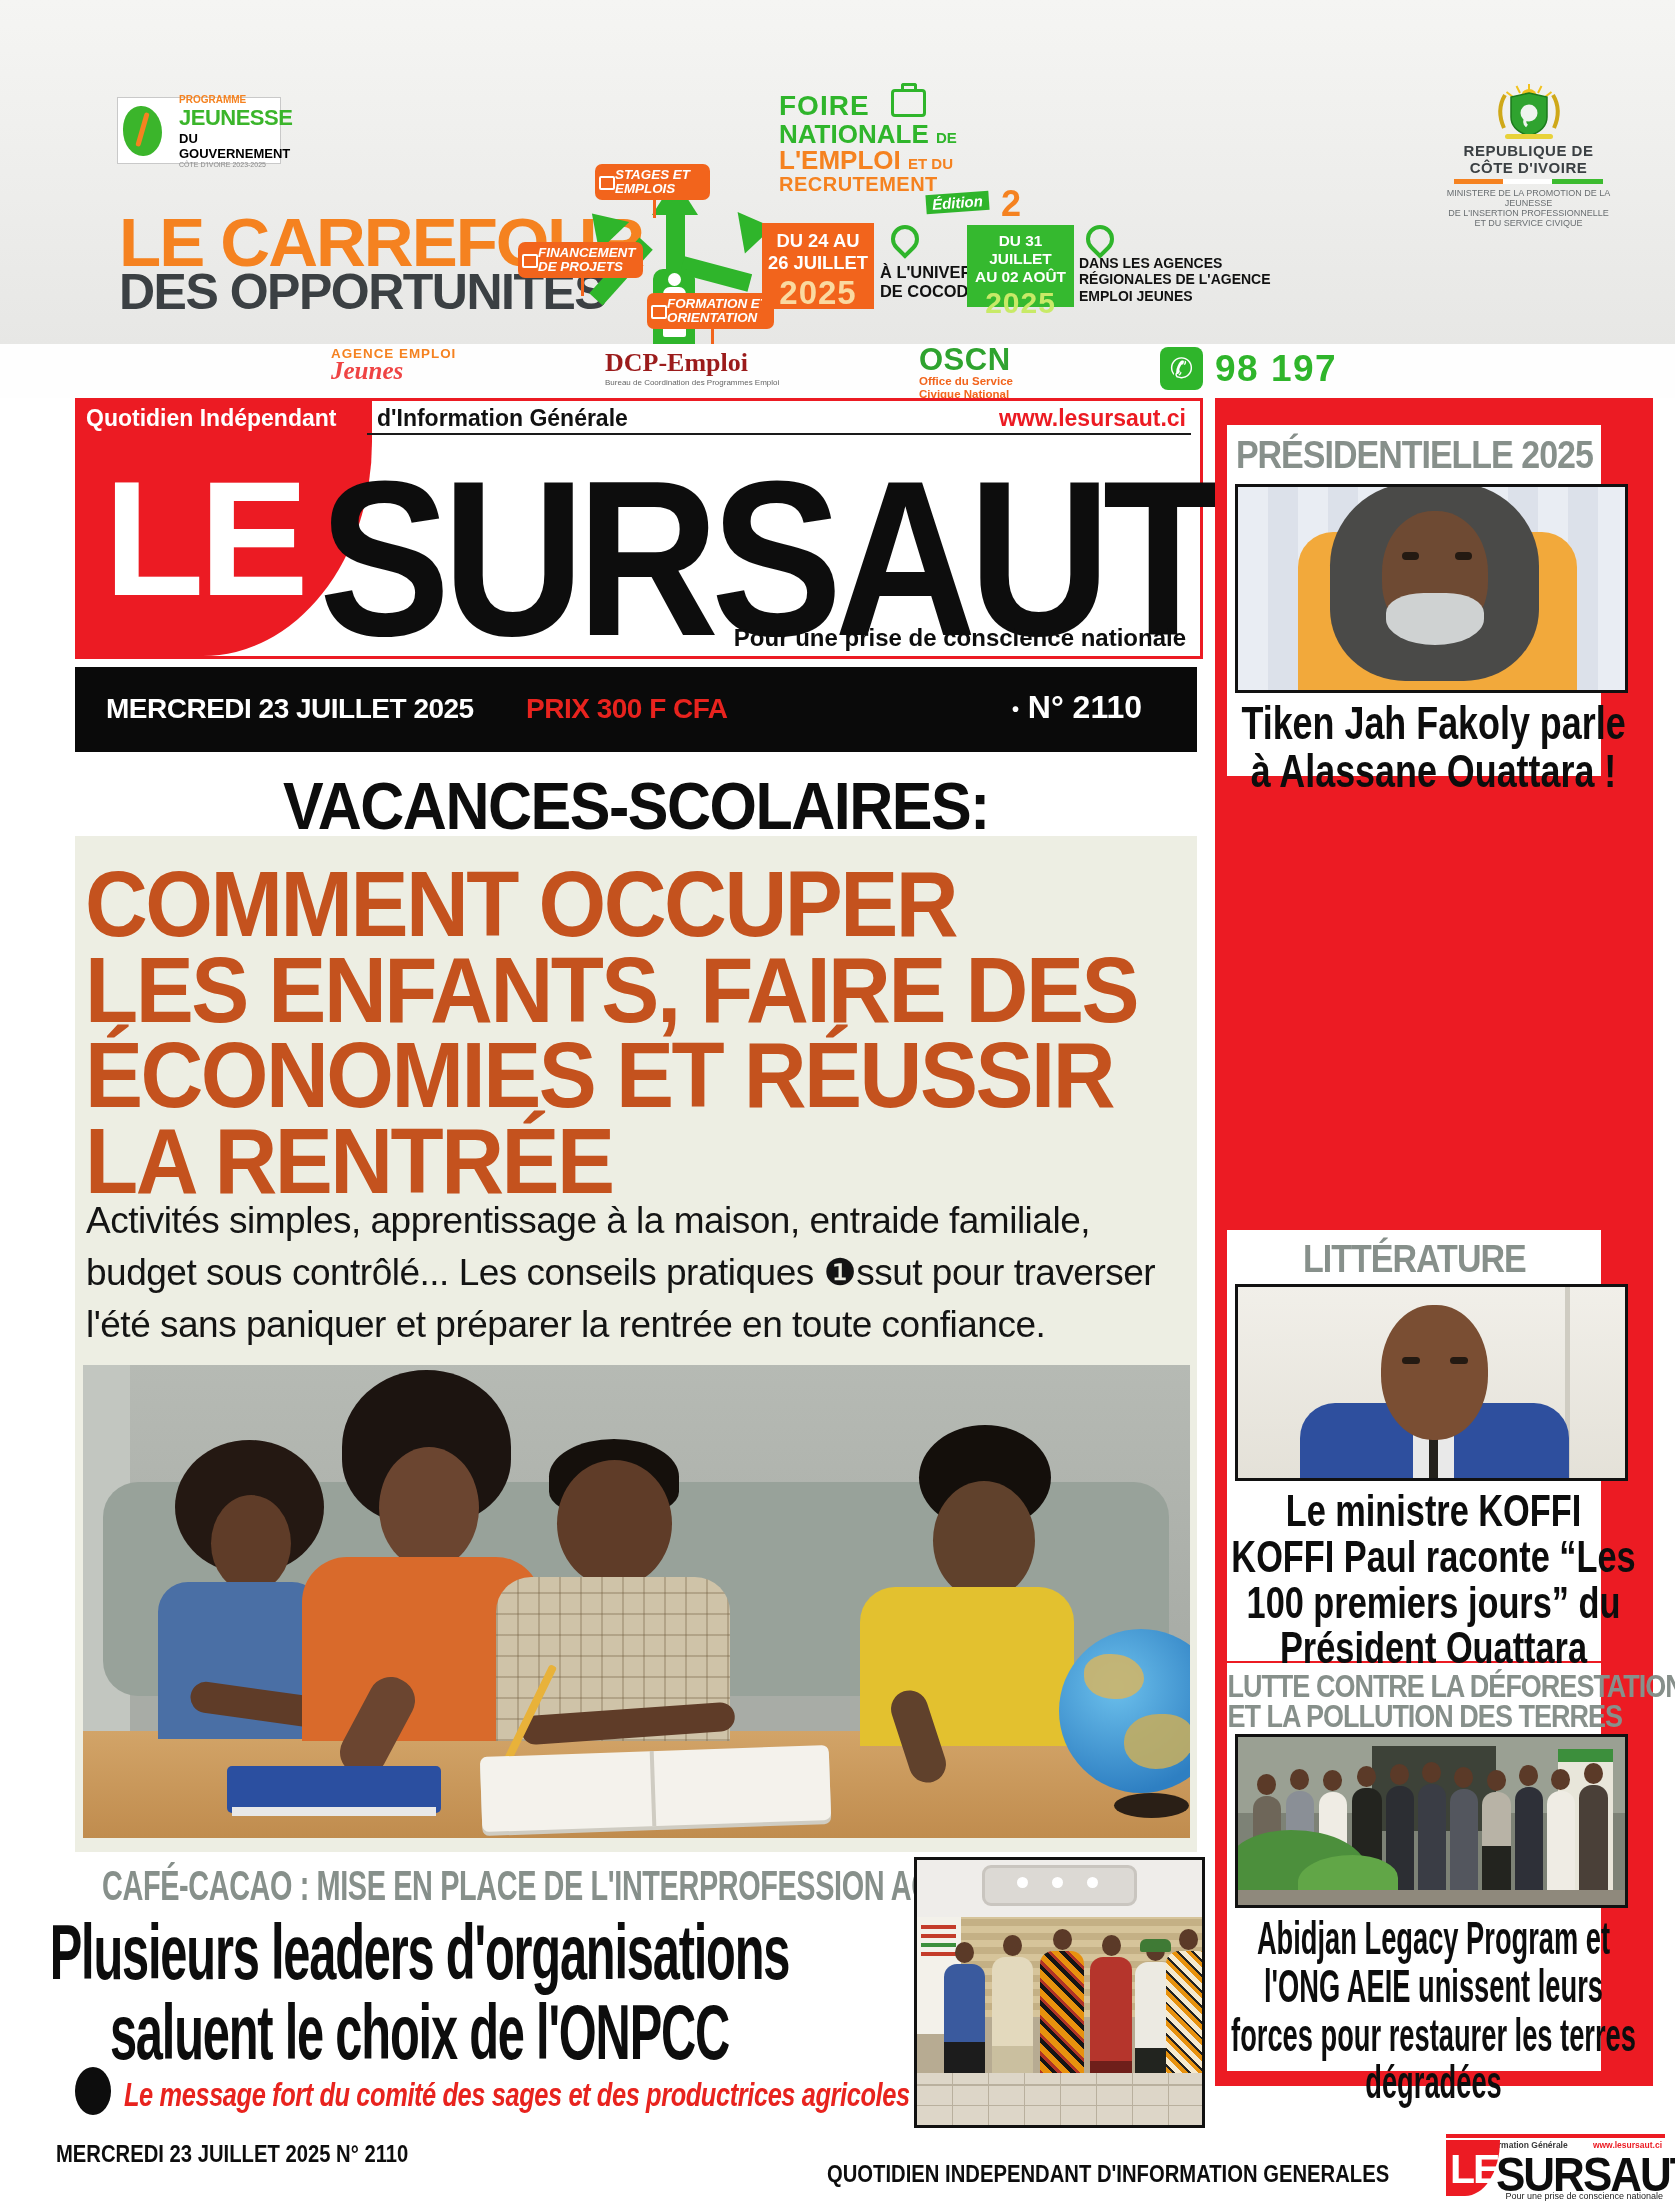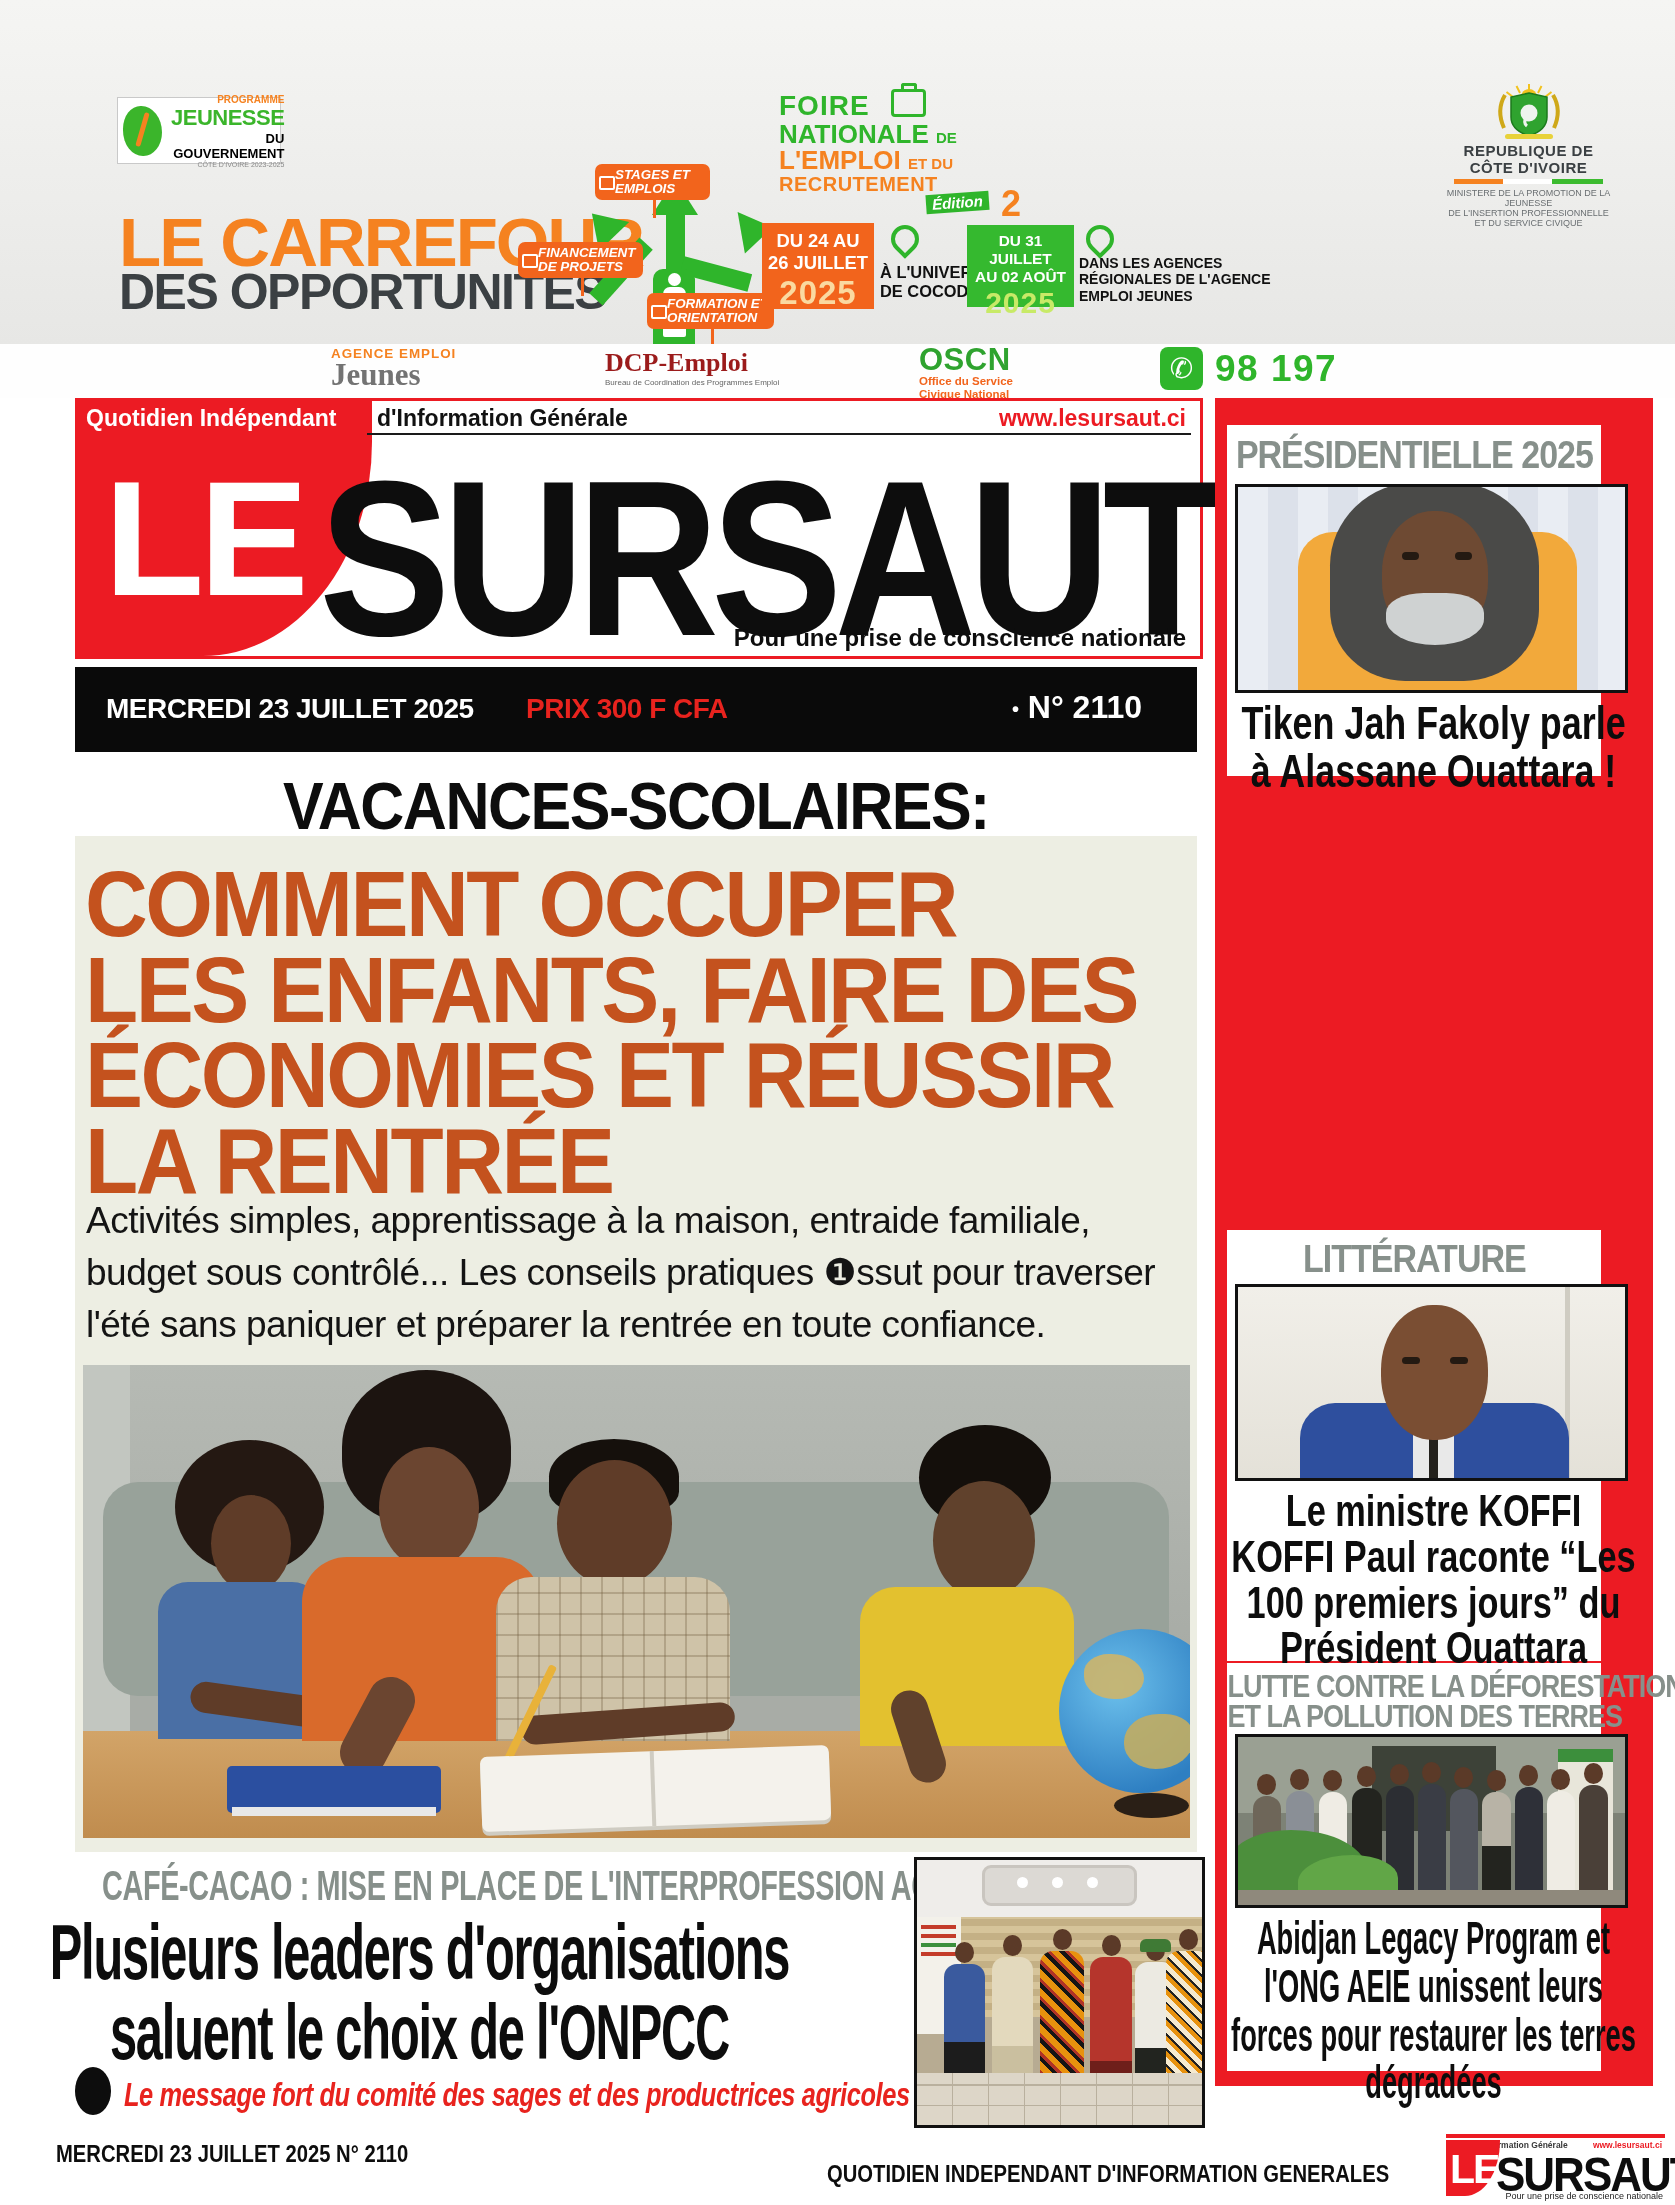--- a/index.html
+++ b/index.html
@@ -6,21 +6,21 @@
   .page{position:relative;width:1676px;height:2205px;overflow:hidden;background:#ffffff;
         font-family:"Liberation Sans",sans-serif;color:#111;}
   .abs{position:absolute;}
   .b{font-weight:700;}
   .nowrap{white-space:nowrap;}
   .ctr{text-align:center;}
 
   
   .banner{left:0;top:0;width:1676px;height:344px;background:linear-gradient(#f5f5f3,#e7e7e5);}
   .plogo{left:117px;top:97px;width:164px;height:67px;background:#fff;border:1.5px solid #c9c9c9;
-         display:flex;align-items:center;gap:9px;padding:3px 5px;box-sizing:border-box;text-align:right;}
+         display:flex;align-items:center;gap:17px;padding:3px 5px;box-sizing:border-box;}
   .plogo-map{width:39px;height:50px;background:#3bb52b;border-radius:46% 54% 48% 52%;position:relative;flex:0 0 auto;}
   .plogo-map:after{content:"";position:absolute;left:17px;top:6px;width:5px;height:35px;background:#f58220;border-radius:3px;transform:rotate(16deg);}
   .sign{background:#f2641c;border-radius:7px;color:#fff;font-weight:700;font-style:italic;
         padding:4px 5px 4px 20px;font-size:13.4px;line-height:1.05;position:relative;}
   .sign:before{content:"";position:absolute;left:4px;top:50%;margin-top:-6.5px;width:12px;height:10px;border:2px solid #fff;border-radius:2px;}
   .sign:after{content:"";position:absolute;left:50%;bottom:-18px;width:3.5px;height:18px;background:#f2641c;}
   .pin{width:20px;height:20px;border:4.5px solid #2fb52b;border-radius:50% 50% 50% 0;transform:rotate(-45deg);}
   .stem{background:#2fb52b;}
   .ahead{width:0;height:0;}
   .datebox{color:#fff;font-weight:700;text-align:center;box-sizing:border-box;padding-top:7px;}
@@ -142,21 +142,21 @@
       <div style="margin:3px auto 4px auto;width:149px;height:5px;background:linear-gradient(90deg,#f58220 0 33%,#ffffff 33% 66%,#3cbb2f 66%);"></div>
       <div style="font-size:9px;color:#6a6f72;">MINISTERE DE LA PROMOTION DE LA JEUNESSE</div>
       <div style="font-size:9px;color:#6a6f72;">DE L'INSERTION PROFESSIONNELLE</div>
       <div style="font-size:9px;color:#6a6f72;">ET DU SERVICE CIVIQUE</div>
     </div>
   </div>
 
   <div class="abs" style="left:0;top:344px;width:1676px;height:54px;background:#fefefe;">
     <div class="abs" style="left:331px;top:2px;">
       <div class="b nowrap" style="font-size:13.4px;color:#f58220;letter-spacing:1px;">AGENCE EMPLOI</div>
-      <div class="nowrap" style="font-family:'Liberation Serif',serif;font-weight:700;font-size:31px;color:#737373;margin-top:-4px;">Jeunes</div>
+      <div class="nowrap" style="font-family:'Liberation Serif',serif;font-style:italic;font-weight:700;font-size:25px;color:#ef4444;margin-top:-4px;">Jeunes</div>
     </div>
     <div class="abs" style="left:605px;top:4px;">
       <div class="nowrap b" style="font-family:'Liberation Serif',serif;font-size:26px;color:#9b1b1b;">DCP-Emploi</div>
       <div class="nowrap" style="font-size:8px;color:#666;">Bureau de Coordination des Programmes Emploi</div>
     </div>
     <div class="abs" style="left:919px;top:0px;">
       <div class="nowrap b" style="font-size:31px;color:#2fa32f;letter-spacing:0.5px;line-height:1;">OSCN</div>
       <div class="nowrap b" style="font-size:11.5px;color:#f2641c;line-height:1.1;">Office du Service</div>
       <div class="nowrap b" style="font-size:11.5px;color:#f2641c;line-height:1.1;">Civique National</div>
     </div>

